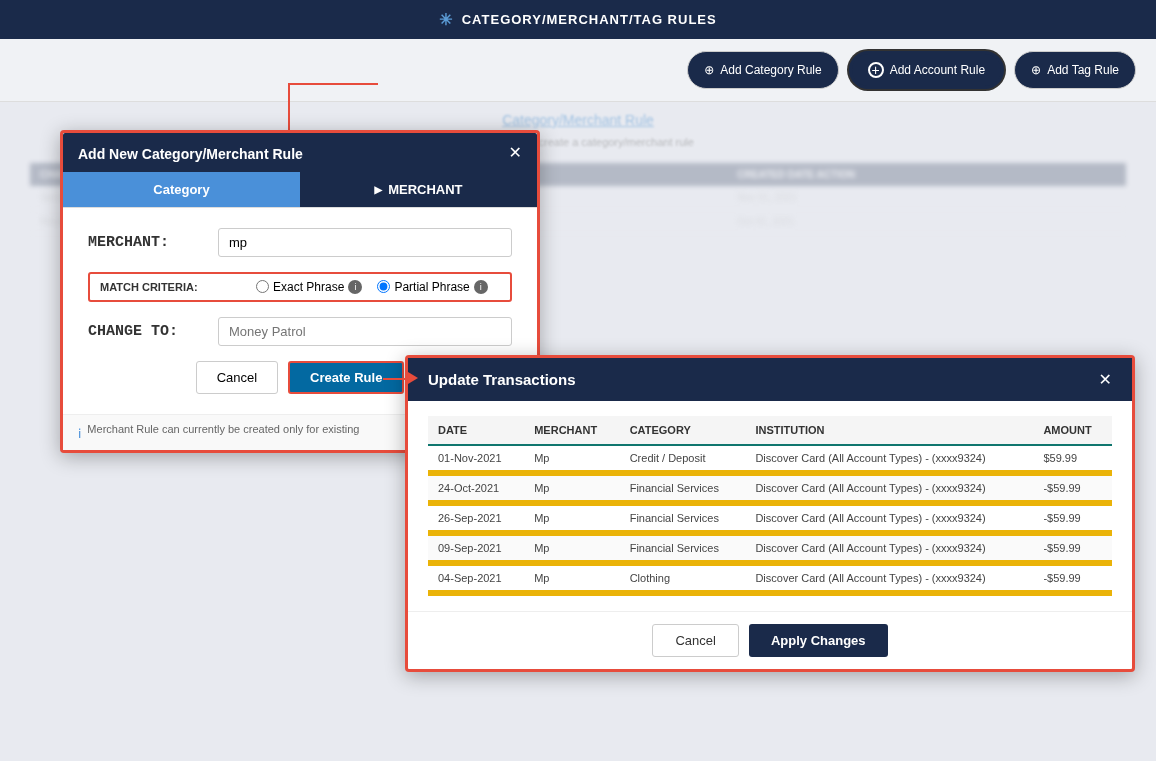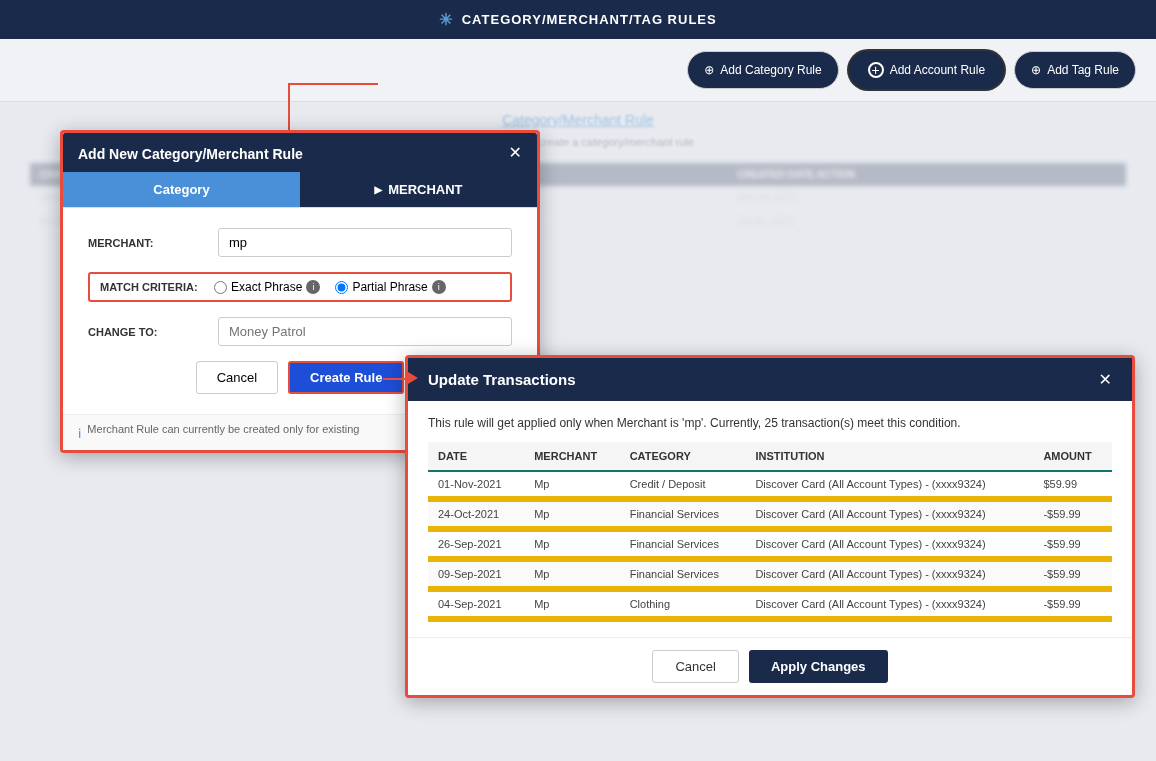--- a/index.html
+++ b/index.html
@@ -149,55 +149,56 @@
     .modal-body {
       padding: 20px 25px;
     }
     .form-row {
       display: flex;
       align-items: center;
       margin-bottom: 15px;
     }
     .form-label {
       width: 130px;
-      font-size: 11px;
+      font-size: 15px;
       font-weight: bold;
       color: #333;
       text-transform: uppercase;
+      font-family: Liberation Mono, monospace;
     }
     .form-input {
       flex: 1;
       padding: 6px 10px;
       border: 1px solid #ccc;
       border-radius: 3px;
       font-size: 13px;
     }
     .match-criteria-row {
       display: flex;
       align-items: center;
       margin-bottom: 15px;
       border: 2px solid #e74c3c;
       padding: 6px 10px;
       border-radius: 3px;
     }
     .match-criteria-label {
-      width: 114px;
+      width: 156px;
       font-size: 11px;
       font-weight: bold;
       color: #333;
       text-transform: uppercase;
     }
     .radio-group {
       display: flex;
       align-items: center;
       gap: 15px;
     }
     .radio-item {
       display: flex;
-      align-items: flex-end;
+      align-items: flex-start;
       gap: 4px;
       font-size: 12px;
     }
     .info-icon {
       display: inline-flex;
       width: 14px;
       height: 14px;
       border-radius: 50%;
       background: #666;
       color: white;
@@ -215,21 +216,21 @@
     .btn-cancel {
       padding: 7px 20px;
       border: 1px solid #ccc;
       background: white;
       border-radius: 3px;
       cursor: pointer;
       font-size: 13px;
     }
     .btn-create {
       padding: 7px 20px;
-      background: #1d4ed8;
+      background: #0369a1;
       color: white;
       border: 2px solid #e74c3c;
       border-radius: 3px;
       cursor: pointer;
       font-size: 13px;
       font-weight: bold;
     }
     .modal-footer-note {
       background: #f9f9f9;
       padding: 8px 15px;
@@ -438,21 +439,20 @@
 
 <div style="position:absolute; left:383px; top:378px; width:30px; height:2px; background:#e74c3c; z-index:30;"></div>
 <div style="position:absolute; left:408px; top:372px; border-top:6px solid transparent; border-bottom:6px solid transparent; border-left:10px solid #e74c3c; z-index:31;"></div>
 
 <div class="modal-large">
   <div class="modal-large-header">
     <span>Update Transactions</span>
     <button class="close-btn">✕</button>
   </div>
   <div class="modal-large-body">
-    <p class="update-desc">This rule will get applied only when Merchant is 'mp'. Currently, 25 transaction(s) meet this condition.</p>
     <table class="update-table">
       <thead>
         <tr>
           <th>DATE</th>
           <th>MERCHANT</th>
           <th>CATEGORY</th>
           <th>INSTITUTION</th>
           <th>AMOUNT</th>
         </tr>
       </thead>

